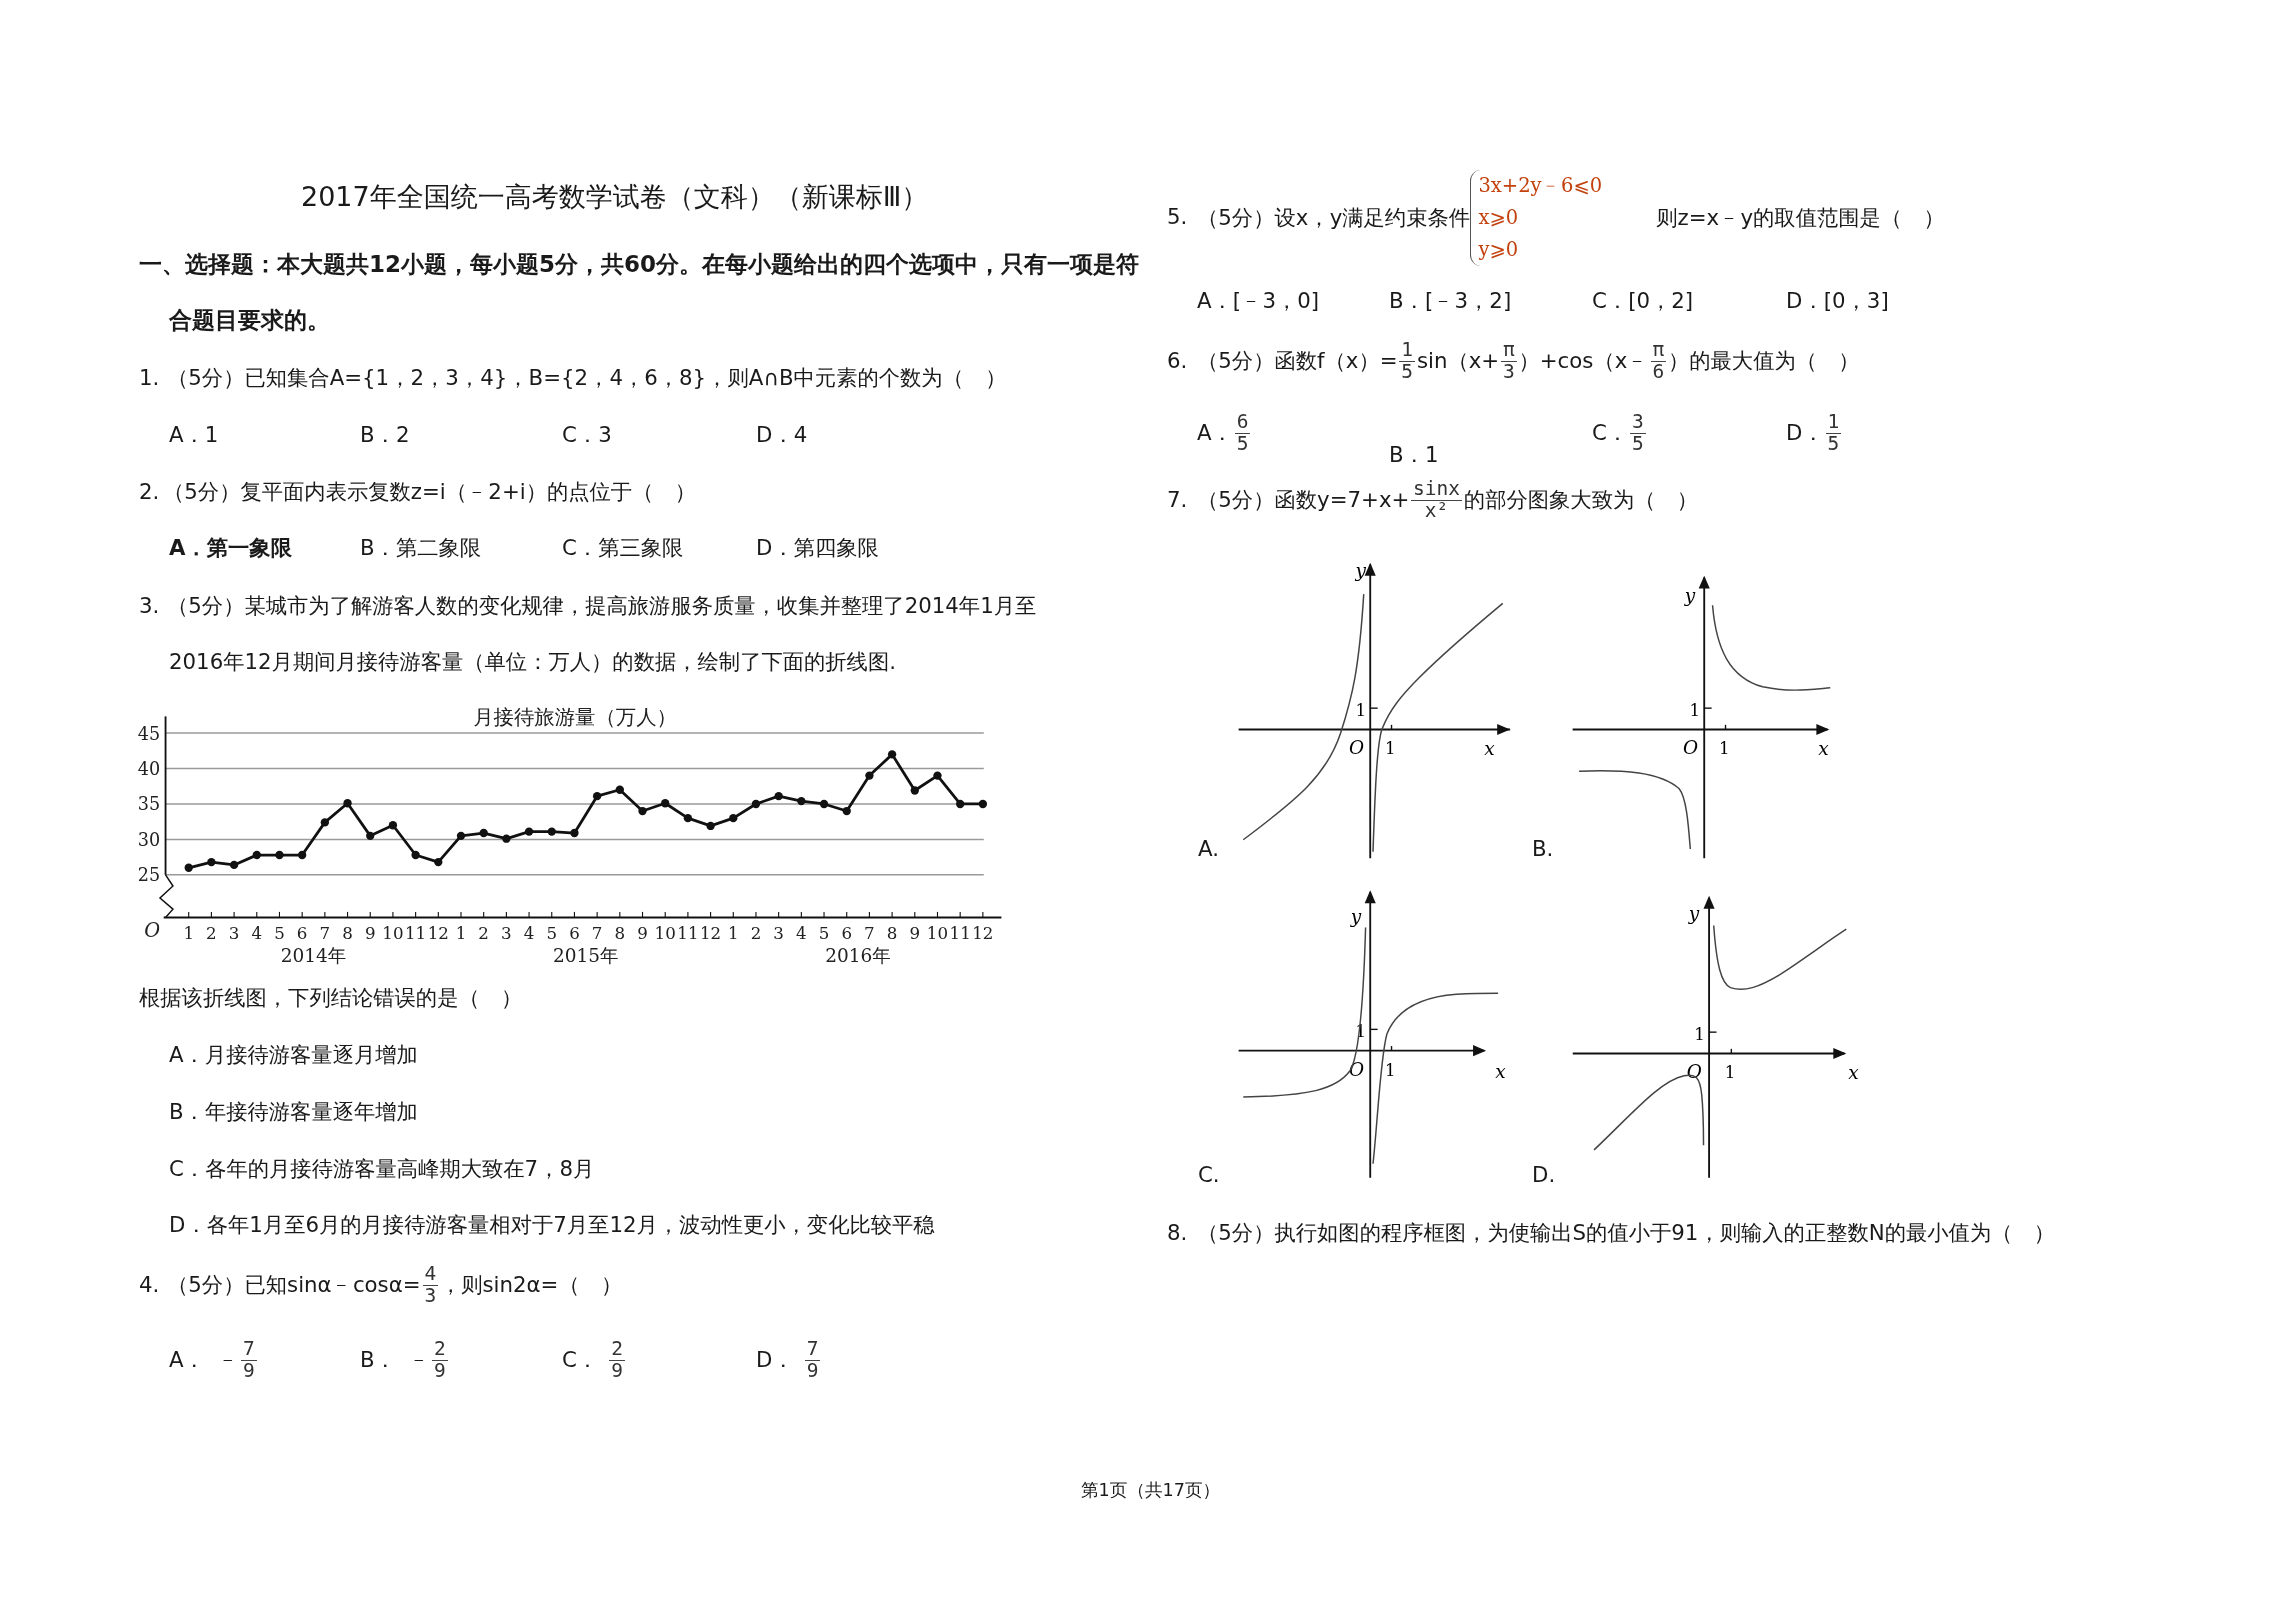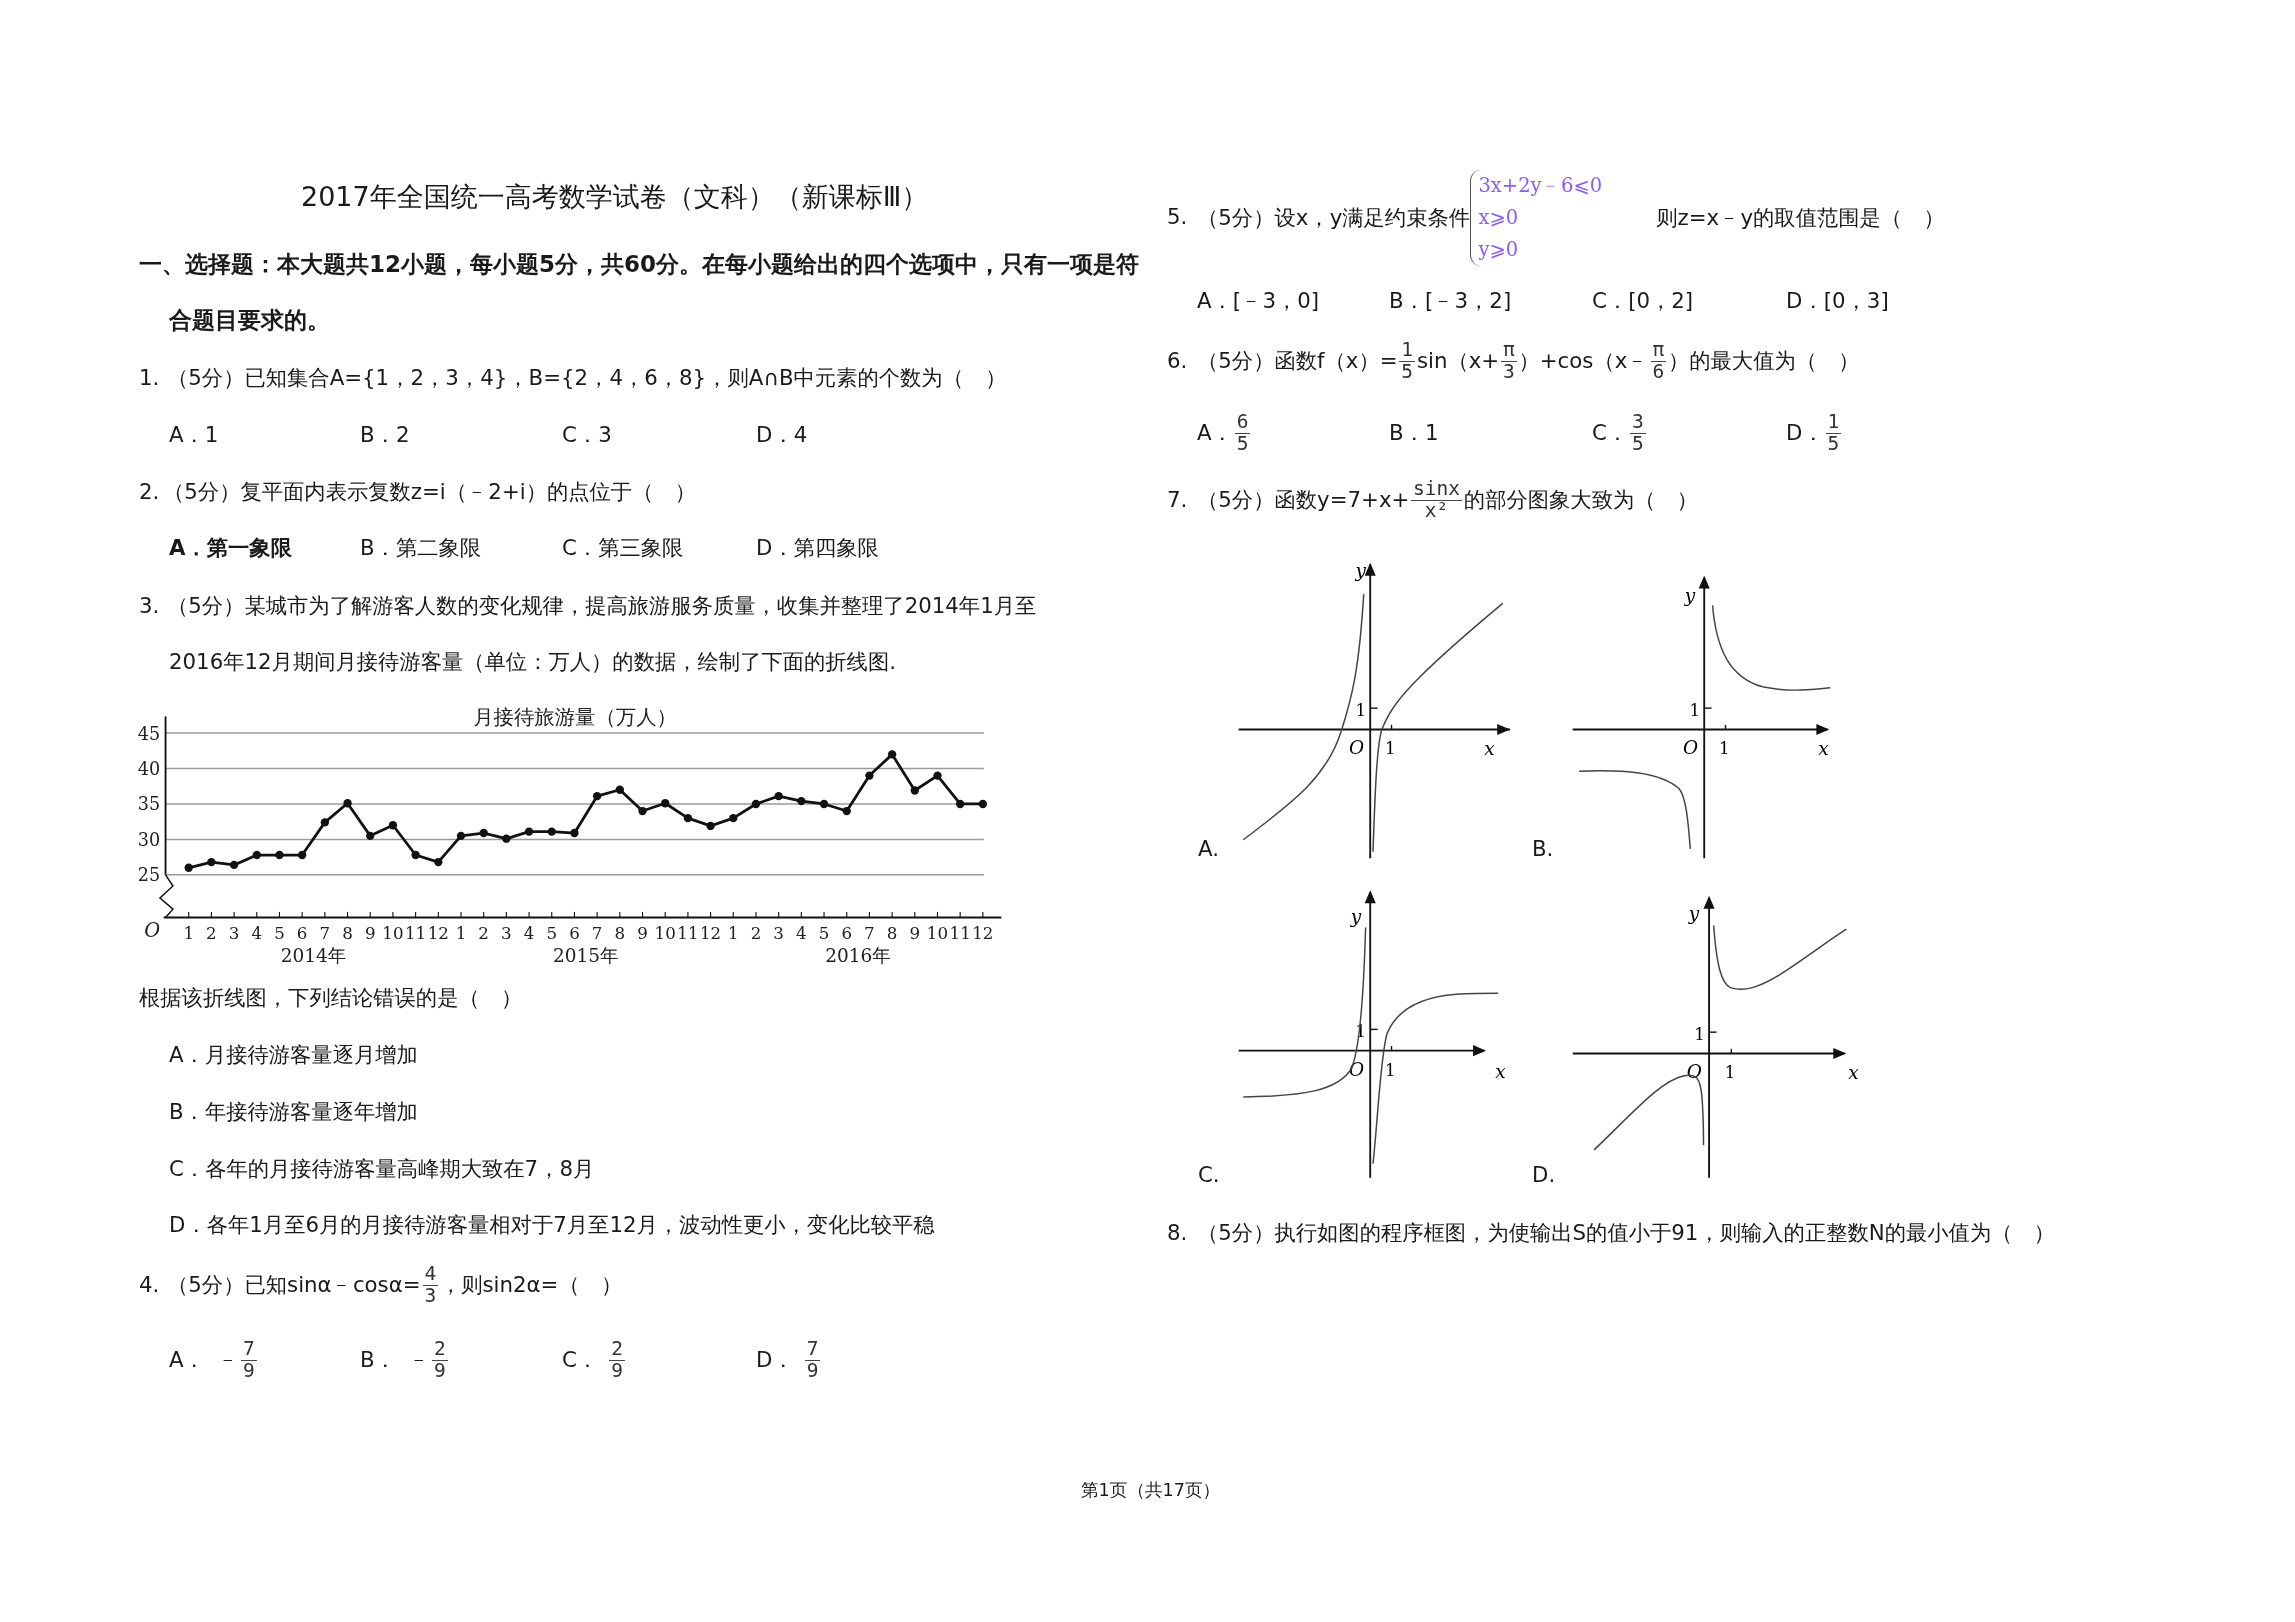--- a/index.html
+++ b/index.html
@@ -8,21 +8,21 @@
   .abs { position:absolute; white-space:nowrap; }
   .title { font-size:27px; font-weight:normal; letter-spacing:0px; }
   .sec { font-size:23px; font-weight:bold; }
   .t { font-size:21.3px; line-height:28px; }
   .opt { font-size:21.3px; line-height:28px; }
   .frac { display:inline-flex; flex-direction:column; align-items:center; vertical-align:middle;
           font-size:19.5px; line-height:20.4px; margin:0 1.9px; font-family:"DejaVu Sans Mono","Liberation Mono",monospace; color:#333; }
   .frac .num { border-bottom:1.4px solid #444; padding:0 1.9px; }
   .frac .den { padding:0 1.9px; }
   .sys { display:inline-block; vertical-align:middle; border-left:1.9px solid #555; border-radius:11px 0 0 11px;
-         padding-left:7.4px; font-size:19.5px; line-height:32px; font-family:"DejaVu Serif","Liberation Serif",serif; color:#8b5cf6; }
+         padding-left:7.4px; font-size:19.5px; line-height:32px; font-family:"DejaVu Serif","Liberation Serif",serif; color:#c2410c; }
   .footer { font-size:17.6px; }
   svg text { font-family:"DejaVu Serif","Liberation Serif",serif; }
 </style>
 </head>
 <body>
 
 <div class="abs title" style="left:301px; top:179px;">2017年全国统一高考数学试卷（文科）（新课标Ⅲ）</div>
 <div class="abs sec" style="left:139px; top:249px;">一、选择题：本大题共12小题，每小题5分，共60分。在每小题给出的四个选项中，只有一项是符</div>
 <div class="abs sec" style="left:169px; top:305px;">合题目要求的。</div>
 
@@ -278,21 +278,21 @@
       </span>
     <span>）的最大值为（　）</span>
   </div>
   <div class="abs opt" style="left:1197px; top:406px; display:flex; align-items:center; height:54px;">
     <span>A．</span>
     <span class="frac">
         <span class="num">6</span>
         <span class="den">5</span>
       </span>
   </div>
-  <div class="abs opt" style="left:1389px; top:406px; display:flex; align-items:center; height:54px;">
+  <div class="abs opt" style="left:1389px; top:428px; display:flex; align-items:center; height:54px;">
     <span>B．1</span>
   </div>
   <div class="abs opt" style="left:1592px; top:406px; display:flex; align-items:center; height:54px;">
     <span>C．</span>
     <span class="frac">
         <span class="num">3</span>
         <span class="den">5</span>
       </span>
   </div>
   <div class="abs opt" style="left:1786px; top:406px; display:flex; align-items:center; height:54px;">

